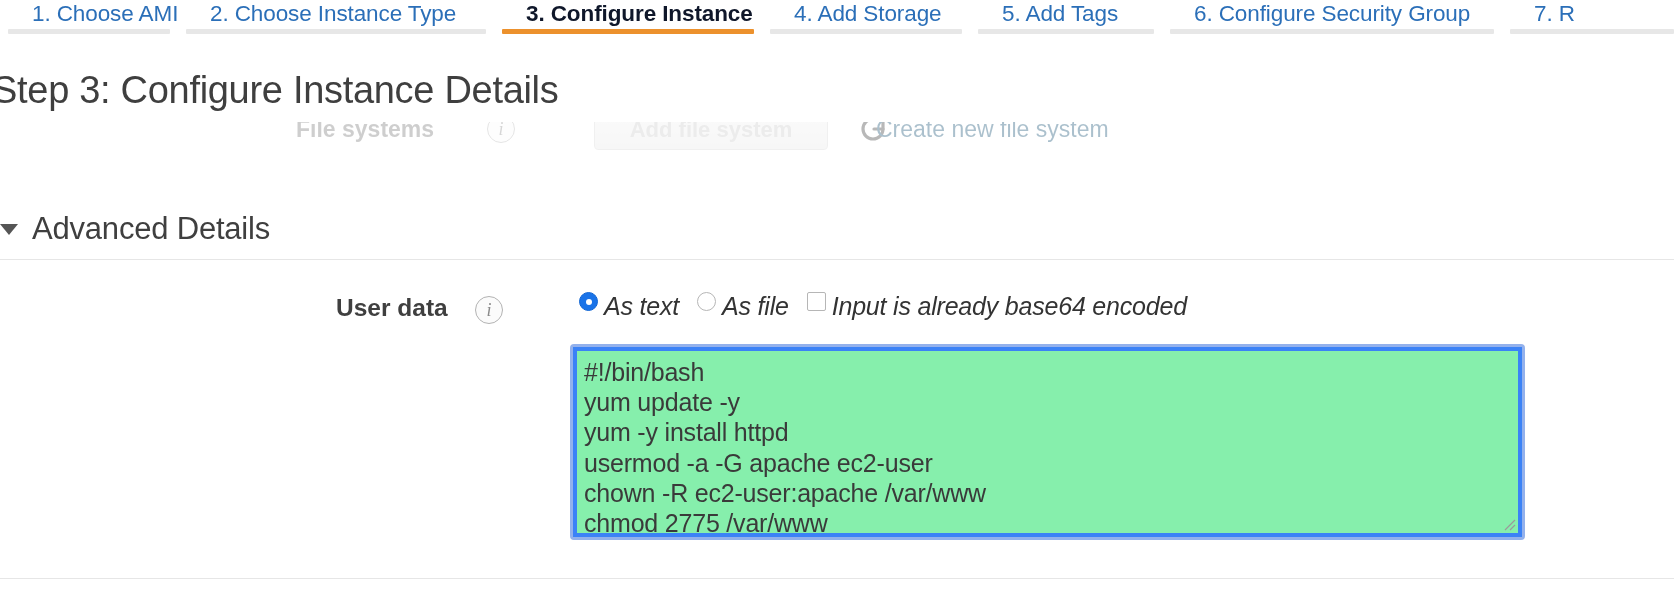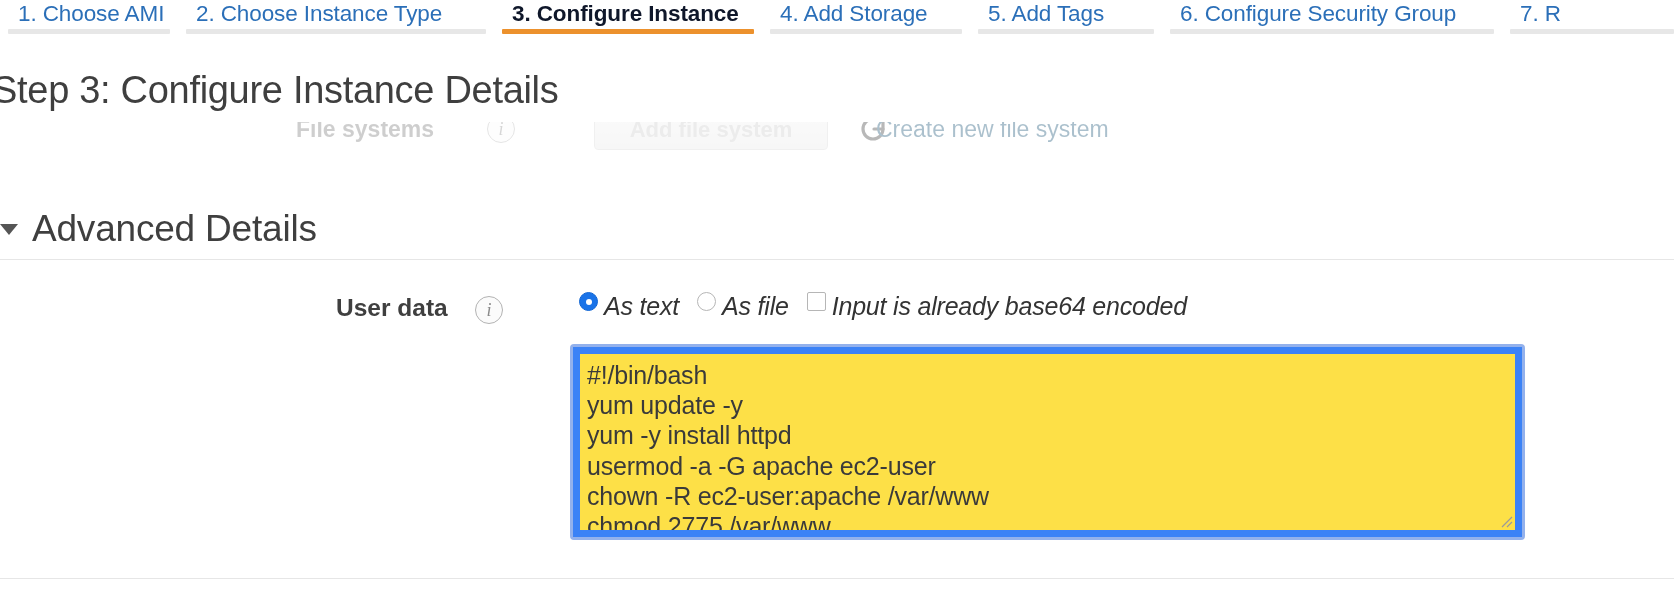--- a/index.html
+++ b/index.html
@@ -30,21 +30,21 @@
     background: #ffffff;
     display: flex;
     align-items: flex-start;
     overflow: hidden;
     z-index: 30;
   }
 
   .tab {
     position: relative;
     height: 46px;
-    padding: 0 18px 0 18px;
+    padding: 0 18px 0 32px;
     display: flex;
     align-items: flex-start;
     white-space: nowrap;
     cursor: pointer;
     flex: 0 0 auto;
   }
 
   .tab-label {
     font-size: 22.5px;
     line-height: 26px;
@@ -204,21 +204,21 @@
     height: 0;
     border-left: 9px solid transparent;
     border-right: 9px solid transparent;
     border-top: 11px solid #555555;
     margin-left: 0px;
     margin-right: 14px;
     flex: 0 0 auto;
   }
 
   .adv-title {
-    font-size: 37px;
+    font-size: 31px;
     color: #3f3f3f;
     font-weight: normal;
     letter-spacing: -0.2px;
   }
 
   .hr {
     position: absolute;
     left: 0;
     width: 1674px;
     height: 1px;
@@ -328,22 +328,22 @@
     position: absolute;
     inset: 0;
     border: 3px solid #93b1ec;
     border-radius: 4px;
     background: #ffffff;
   }
 
   .ta-inner {
     position: absolute;
     inset: 0;
-    border: 7px solid #3b82f6;
-    background: #fde047;
+    border: 4px solid #3b82f6;
+    background: #86efac;
     overflow: hidden;
   }
 
   .ta-text {
     position: absolute;
     left: 7px;
     top: 6px;
     right: 2px;
     font-size: 25px;
     line-height: 30.2px;

